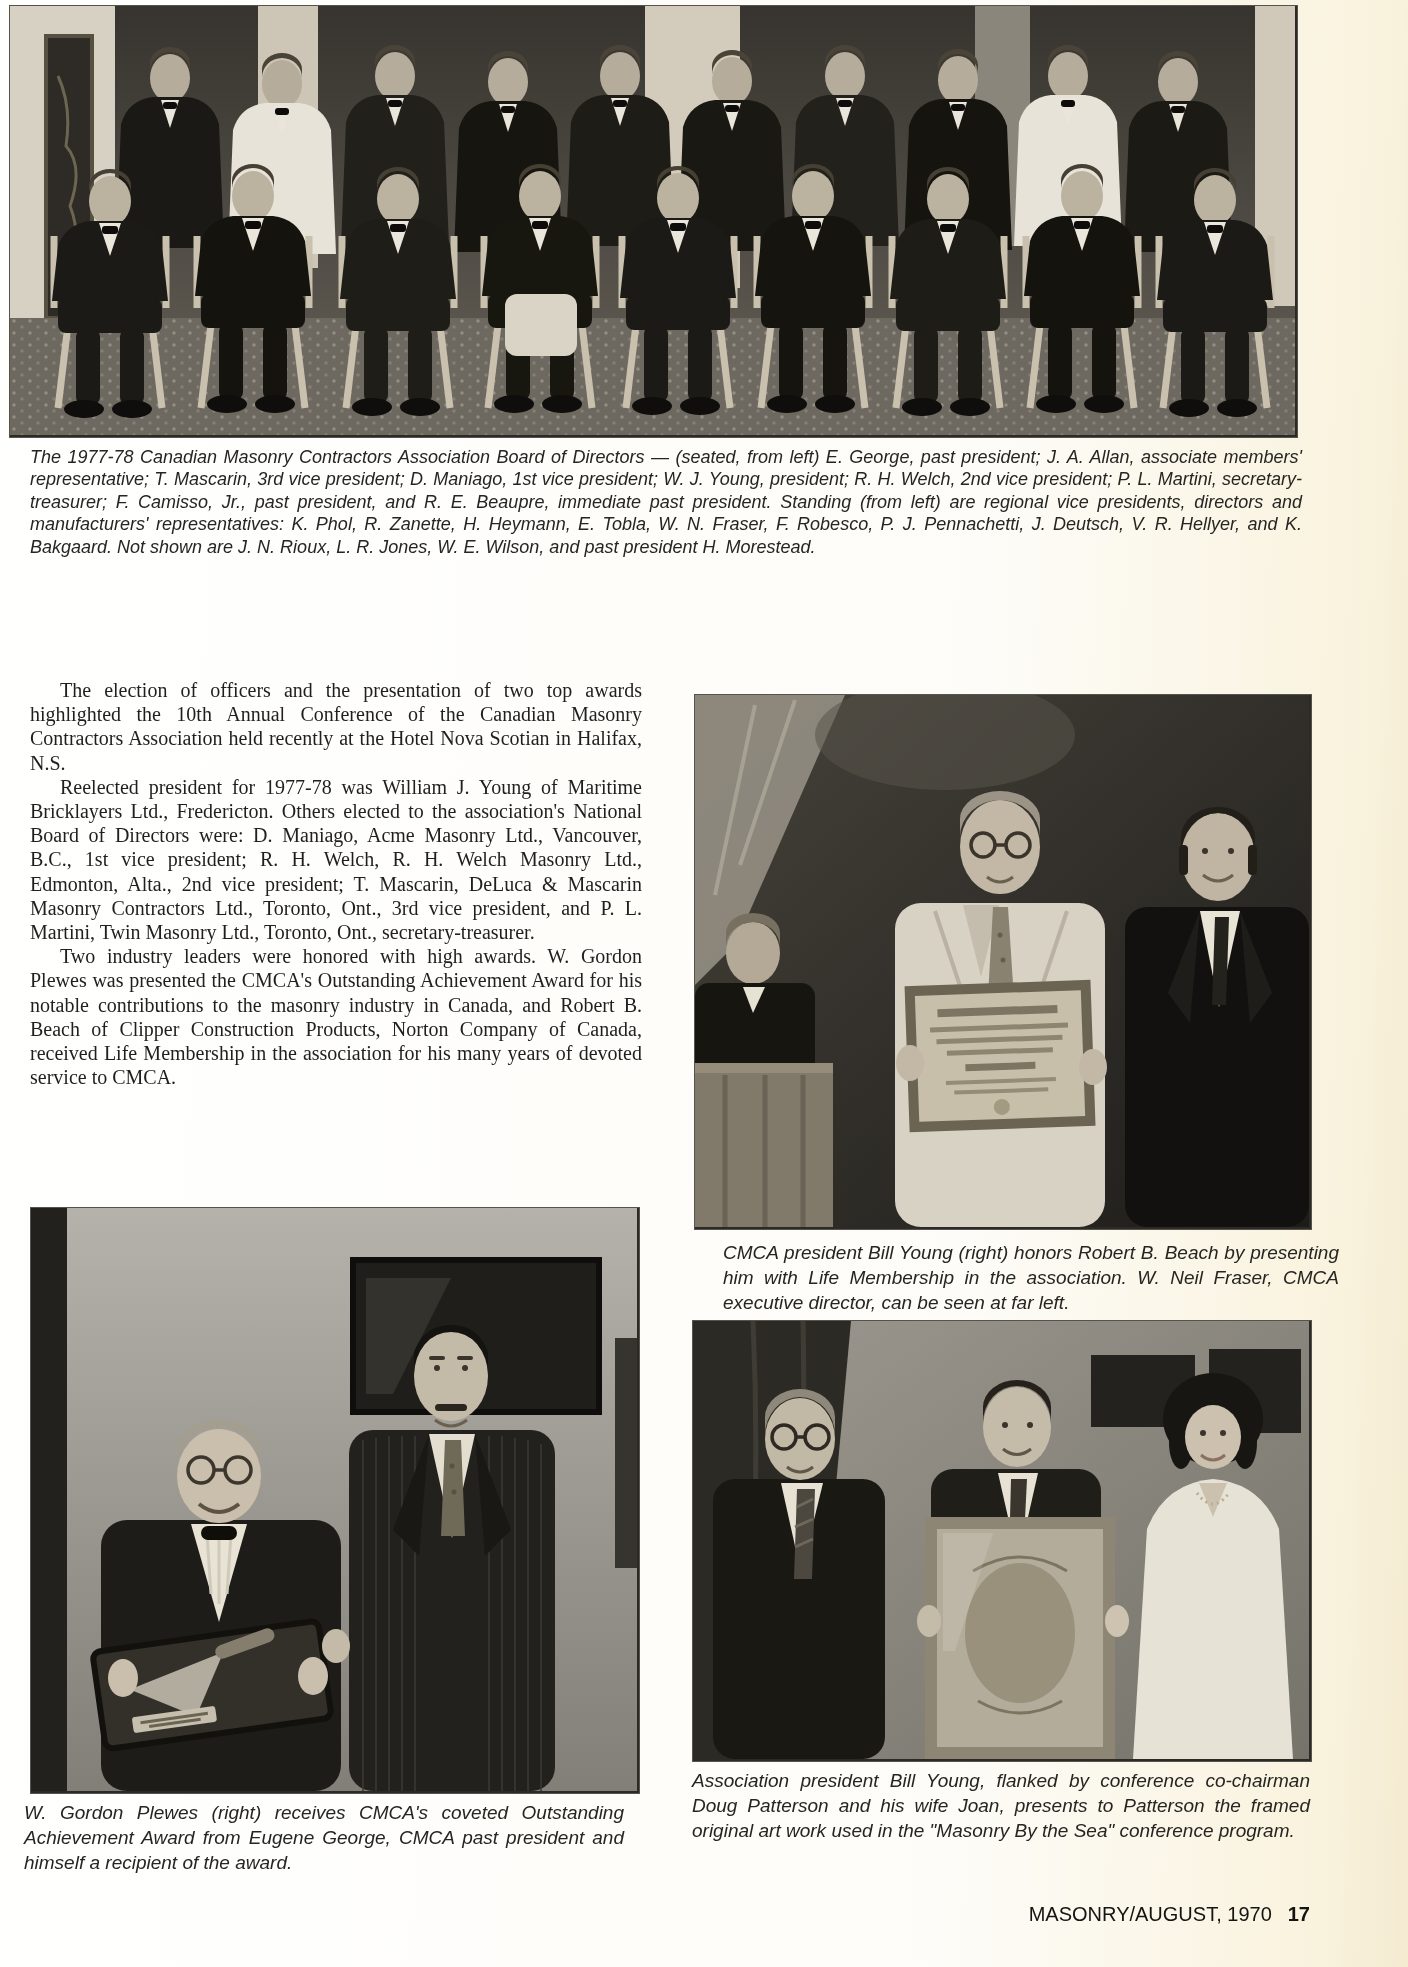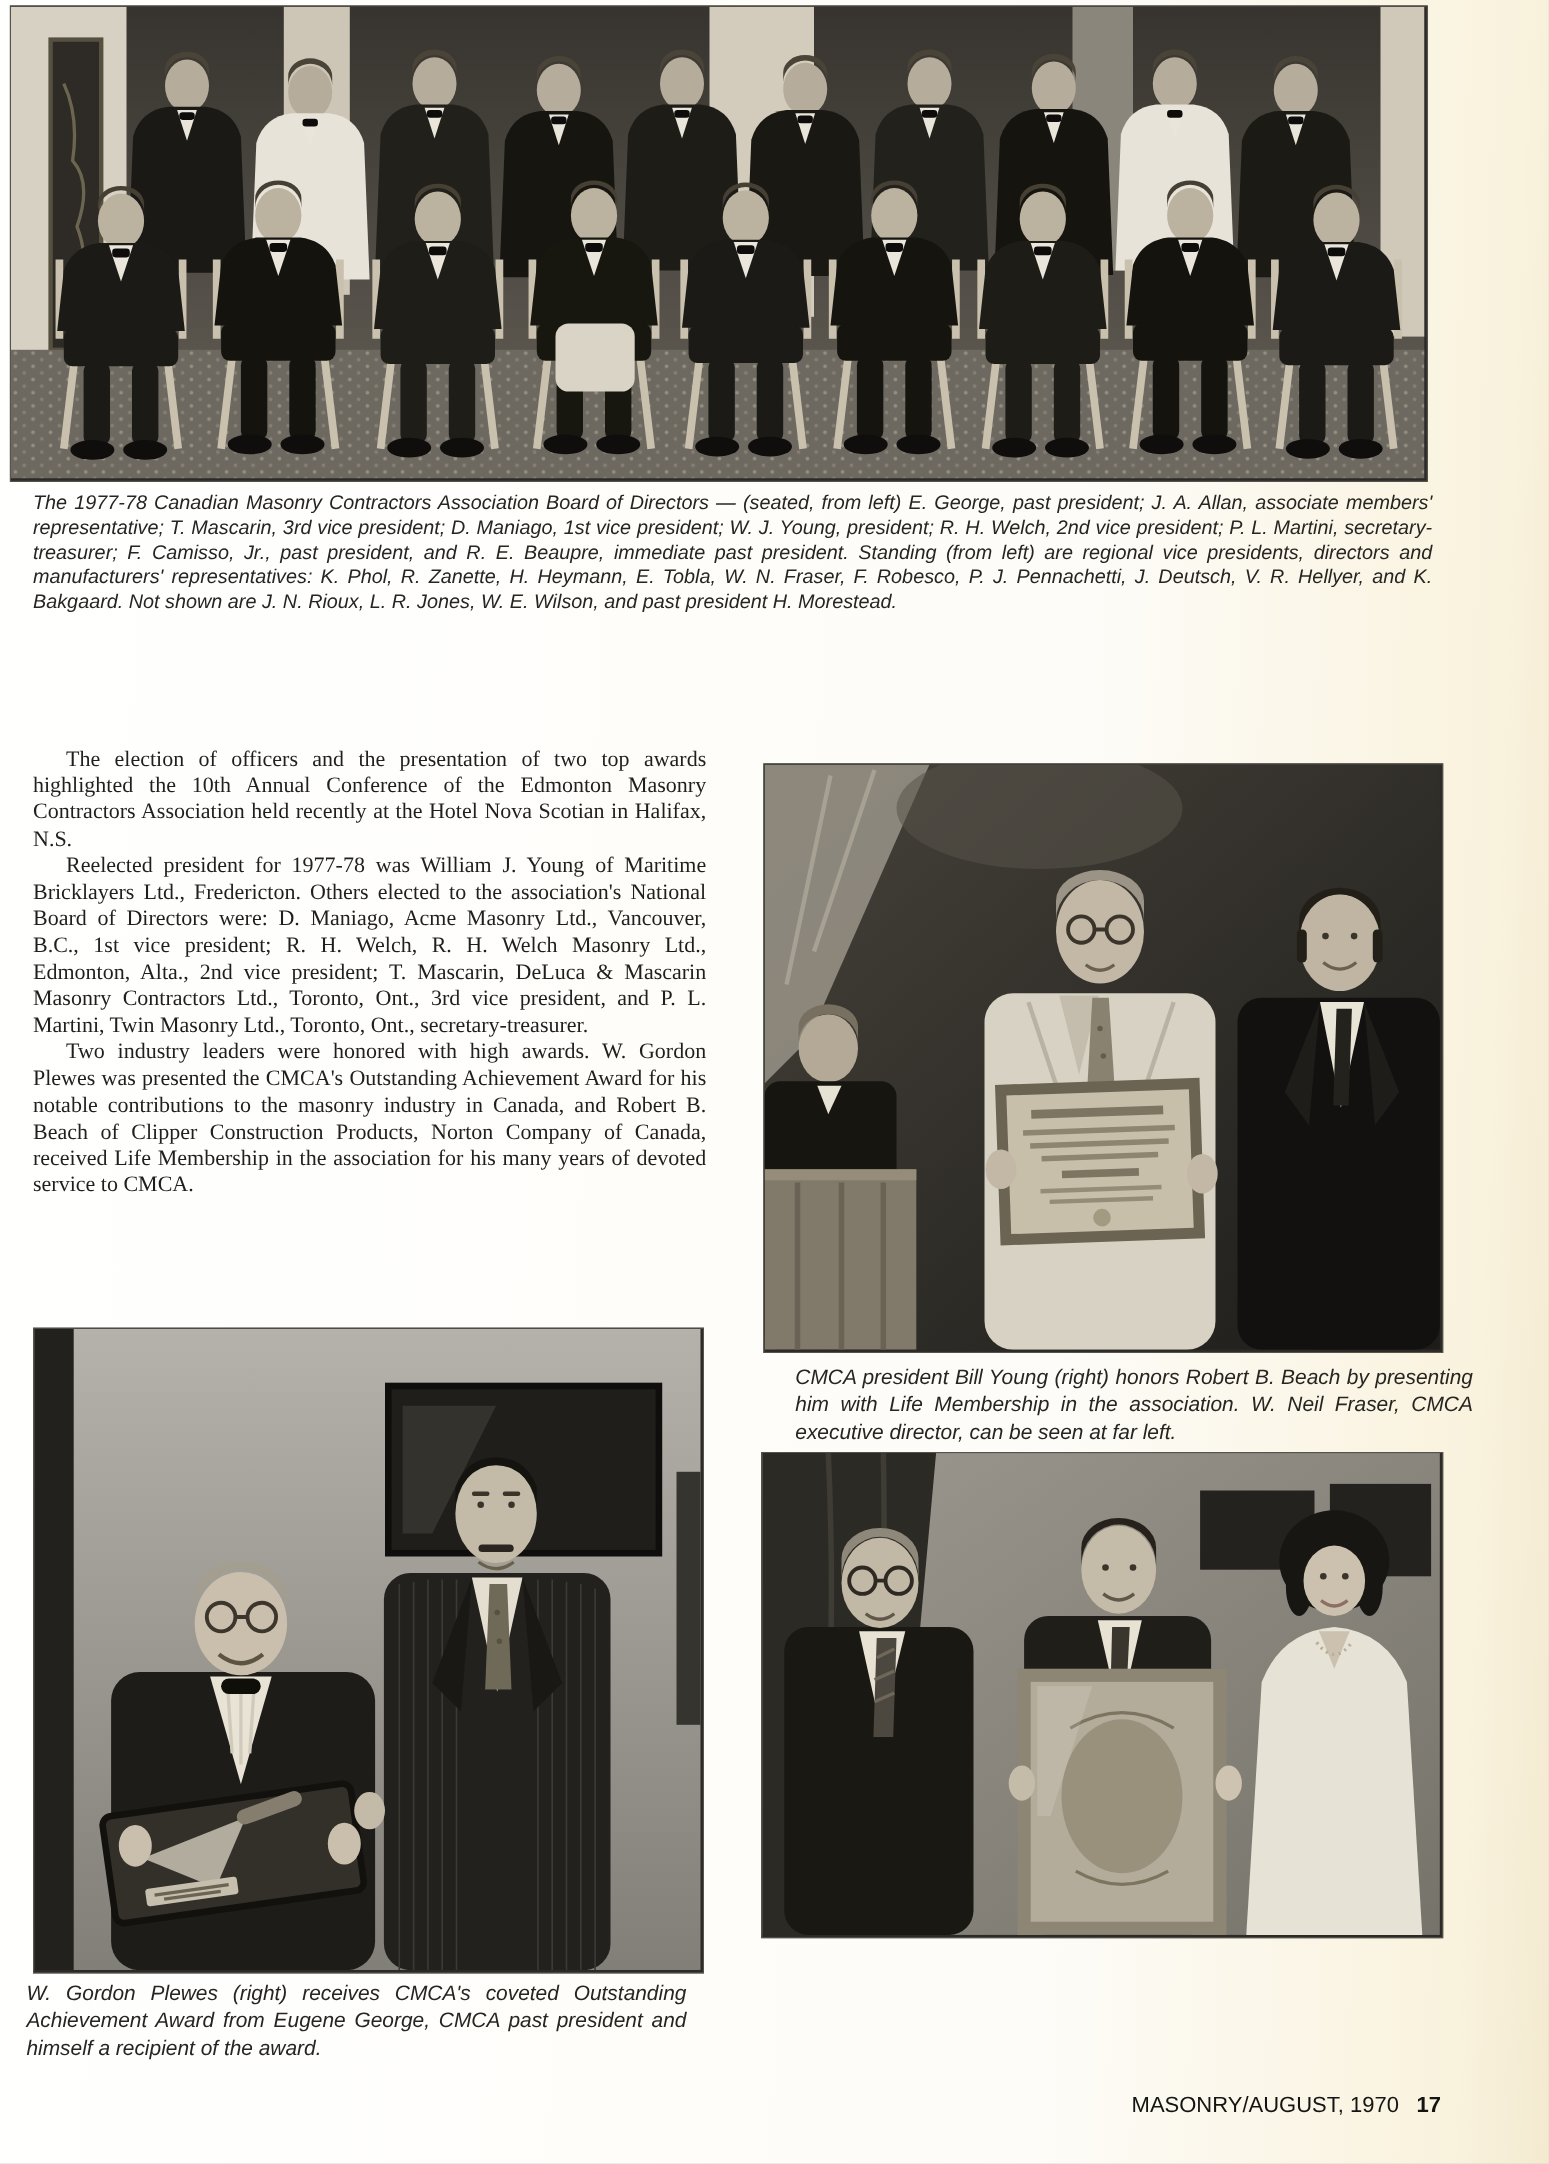--- a/index.html
+++ b/index.html
@@ -114,21 +114,21 @@
       <use href="#seatman" x="1072" y="190" color="#14130e"></use>
       <use href="#seatman" x="1205" y="194" color="#1b1a16"></use>
       <rect x="495" y="288" width="72" height="62" rx="12" fill="#d9d4c6"></rect>
     </svg>
   </div>
 
   <div class="caption wide" style="left:30px;top:446px;width:1272px;">The 1977-78 Canadian Masonry Contractors Association Board of Directors — (seated, from left) E. George, past president; J. A. Allan, associate members' representative; T. Mascarin, 3rd vice president; D. Maniago, 1st vice president; W. J. Young, president; R. H. Welch, 2nd vice president; P. L. Martini, secretary-treasurer; F. Camisso, Jr., past president, and R. E. Beaupre, immediate past president. Standing (from left) are regional vice presidents, directors and manufacturers' representatives: K. Phol, R. Zanette, H. Heymann, E. Tobla, W. N. Fraser, F. Robesco, P. J. Pennachetti, J. Deutsch, V. R. Hellyer, and K. Bakgaard. Not shown are J. N. Rioux, L. R. Jones, W. E. Wilson, and past president H. Morestead.</div>
 
 
   <div class="article">
-    <p>The election of officers and the presentation of two top awards highlighted the 10th Annual Conference of the Edmonton Masonry Contractors Association held recently at the Hotel Nova Scotian in Halifax, N.S.</p>
+    <p>The election of officers and the presentation of two top awards highlighted the 10th Annual Conference of the Canadian Masonry Contractors Association held recently at the Hotel Nova Scotian in Halifax, N.S.</p>
     <p>Reelected president for 1977-78 was William J. Young of Maritime Bricklayers Ltd., Fredericton. Others elected to the association's National Board of Directors were: D. Maniago, Acme Masonry Ltd., Vancouver, B.C., 1st vice president; R. H. Welch, R. H. Welch Masonry Ltd., Edmonton, Alta., 2nd vice president; T. Mascarin, DeLuca &amp; Mascarin Masonry Contractors Ltd., Toronto, Ont., 3rd vice president, and P. L. Martini, Twin Masonry Ltd., Toronto, Ont., secretary-treasurer.</p>
     <p>Two industry leaders were honored with high awards. W. Gordon Plewes was presented the CMCA's Outstanding Achievement Award for his notable contributions to the masonry industry in Canada, and Robert B. Beach of Clipper Construction Products, Norton Company of Canada, received Life Membership in the association for his many years of devoted service to CMCA.</p>
   </div>
 
   <div class="photo" style="left:694px;top:694px;width:616px;height:534px;">
     <svg width="614" height="532" viewBox="0 0 614 532">
       <defs>
         <linearGradient id="g2" x1="0" y1="0" x2="1" y2="1">
           <stop offset="0" stop-color="#46423b"></stop>
             <stop offset="1" stop-color="#1d1c19"></stop>
@@ -294,18 +294,19 @@
       <ellipse cx="520" cy="116" rx="28" ry="32" fill="#cbc1ae"></ellipse>
       <circle cx="510" cy="112" r="3" fill="#3a342a"></circle>
         <circle cx="530" cy="112" r="3" fill="#3a342a"></circle>
       <path d="M508,134 q12,10 24,0" stroke="#8a6f62" stroke-width="3" fill="none"></path>
       <path d="M440,438 l14,-230 q18,-46 66,-50 q48,4 66,50 l14,230 z" fill="#e7e2d6"></path>
       <polygon points="506,162 534,162 520,196" fill="#cbc1ae"></polygon>
       <path d="M504,172 q16,22 32,0" stroke="#b9ae97" stroke-width="3" fill="none" stroke-dasharray="2,4"></path>
     </svg>
   </div>
 
+  <div class="caption col" style="left:692px;top:1768px;width:618px;">Association president Bill Young, flanked by conference co-chairman Doug Patterson and his wife Joan, presents to Patterson the framed original art work used in the "Masonry By the Sea" conference program.</div>
 
   <div class="footer">
     <span>MASONRY/AUGUST, 1970</span><span class="pagenum">17</span>
   </div>
 
 </div>
 
 </body></html>

